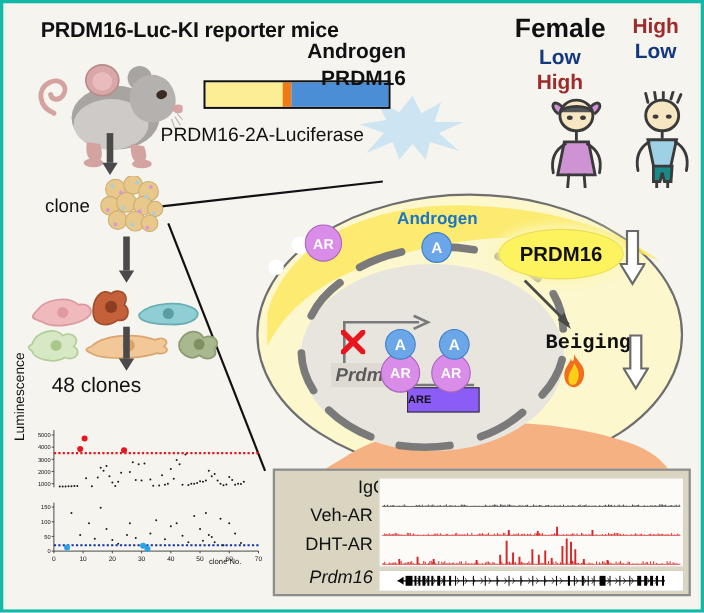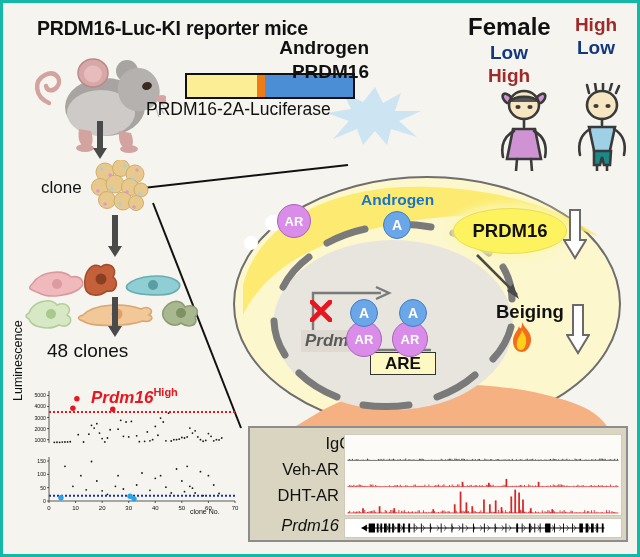--- a/index.html
+++ b/index.html
@@ -10,21 +10,21 @@
   .nosel{user-select:none;}
 
   
   #title{left:34px;top:14px;width:300px;font-size:19.5px;font-weight:bold;color:#111;letter-spacing:-.2px;}
   #mouse{left:28px;top:38px;width:135px;height:120px;}
   #construct{left:182px;top:70px;width:170px;height:26px;border:2.5px solid #111;box-sizing:border-box;display:flex;}
   #construct .seg1{background:#fcee95;flex:0 0 42%;}
   #construct .seg2{background:#ef7b14;flex:0 0 5%;}
   #construct .seg3{background:#4c8ed6;flex:1;}
   #burst{left:318px;top:82px;width:108px;height:62px;}
-  #constructLabel{left:143px;top:96px;font-size:17.5px;color:#111;white-space:nowrap;}
+  #constructLabel{left:143px;top:109px;font-size:17.5px;color:#111;white-space:nowrap;}
 
   #iwatLabel{left:38px;top:175px;font-size:17px;color:#111;}
   #iwat{left:88px;top:157px;width:58px;height:52px;}
   #clonesLabel{left:44px;top:337px;font-size:19px;color:#111;}
 
   .arrow-d{position:absolute;width:14px;}
   .arrow-d .shaft{position:absolute;left:4px;top:0;width:6px;background:#4a4a4a;}
   .arrow-d .head{position:absolute;left:0;width:0;height:0;border-left:7px solid transparent;
      border-right:7px solid transparent;border-top:11px solid #4a4a4a;}
 
@@ -47,26 +47,26 @@
   
   #cell{left:228px;top:172px;width:392px;height:258px;}
   #cellLabelAndrogen{left:358px;top:188px;font-size:15.5px;font-weight:bold;color:#1b74c4;}
   .mol{position:absolute;border-radius:50%;box-sizing:border-box;
        display:flex;align-items:center;justify-content:center;color:#fff;font-weight:bold;}
   .mol.ar{background:radial-gradient(circin,#e2a8ec,#d98ce8);background-color:#d98ce8;border:1.5px solid #a964bb;}
   .mol.a{background:#6ba6e8;border:1.5px solid #3f7fc4;}
   #prdm16Oval{left:450px;top:205px;width:112px;height:44px;border-radius:50%;
      background:#fdf35e;border:1.5px solid #e8dd54;display:flex;align-items:center;justify-content:center;
      font-size:18.5px;font-weight:bold;color:#111;box-shadow:0 0 10px 4px #fcf7b8;}
-  #beiging{left:493px;top:298px;font-size:18.5px;font-weight:bold;color:#111;}
+  #beiging{left:493px;top:298px;font-size:18.5px;font-weight:bold;color:#111;font-family:Liberation Mono, monospace;}
   #flame{left:506px;top:318px;width:26px;height:32px;}
   .dnarrow{position:absolute;width:24px;}
   #prdmGene{left:298px;top:327px;font-size:17px;font-style:italic;font-weight:bold;color:#5a5a5a;background:#dedad2;padding:1px 4px;}
-  #areBox{left:367px;top:349px;width:64px;height:21px;background:#fef9c3;border:1.6px solid #333;
-     display:flex;align-items:center;justify-content:center;font-size:17px;font-weight:bold;color:#111;}
+  #areBox{left:367px;top:349px;width:64px;height:21px;background:#8b5cf6;border:1.6px solid #333;
+     display:flex;align-items:center;font-size:10px;font-weight:bold;color:#111;}
   #redX{left:307px;top:297px;width:22px;height:22px;}
 
   
   #chart{left:10px;top:382px;width:228px;height:140px;}
   #ylabel{position:absolute;left:-2px;top:16px;transform:rotate(-90deg);transform-origin:left top;
      font-size:12.5px;color:#111;white-space:nowrap;}
   #prdmHigh{left:88px;top:383px;font-size:17px;font-weight:bold;font-style:italic;color:#e8161f;}
   #prdmHigh sup{font-size:11px;font-style:normal;vertical-align:super;}
   #prdmLow{left:62px;top:510px;font-size:17px;font-weight:bold;font-style:italic;color:#14387f;}
   #prdmLow sup{font-size:11px;font-style:normal;vertical-align:super;}
@@ -452,23 +452,20 @@
         <circle cx="174.17142857142858" cy="81.33333333333334" r="0.9090909090909091" fill="#1a1a1a"></circle>
         <circle cx="176.82857142857142" cy="101.33333333333333" r="0.9090909090909091" fill="#1a1a1a"></circle>
         <circle cx="179.4857142857143" cy="103.2" r="0.9090909090909091" fill="#1a1a1a"></circle>
         <circle cx="182.14285714285714" cy="108" r="0.9090909090909091" fill="#1a1a1a"></circle>
         <circle cx="187.45714285714286" cy="86.66666666666667" r="0.9090909090909091" fill="#1a1a1a"></circle>
         <circle cx="190.11428571428573" cy="110.66666666666667" r="0.9090909090909091" fill="#1a1a1a"></circle>
         <circle cx="195.42857142857142" cy="90.66666666666666" r="0.9090909090909091" fill="#1a1a1a"></circle>
         <circle cx="200.74285714285713" cy="100" r="0.9090909090909091" fill="#1a1a1a"></circle>
         <circle cx="206.05714285714285" cy="108.53333333333333" r="0.9090909090909091" fill="#1a1a1a"></circle>
       </svg>
-  </div>
-  <div class="abs nosel" id="prdmHigh">
-    <span>Prdm16</span><sup>High</sup>
   </div>
   <div class="abs nosel" id="cloneNo">clone No.</div>
 
   <div class="abs" id="genome">
     <div class="trackLbl nosel" style="left:13px;top:6px;padding-left:39px;">IgG</div>
     <div class="trackLbl nosel" style="left:0;top:58px;">DHT-AR</div>
     <div class="trackLbl nosel" style="left:0;top:32px;">Veh-AR</div>
     <div class="trackLbl nosel it" style="left:0;top:88px;">Prdm16</div>
     <div id="trackArea">
       <svg id="trackSvg" viewBox="0 0 278 82" style="width:100%;height:100%;display:block;">

